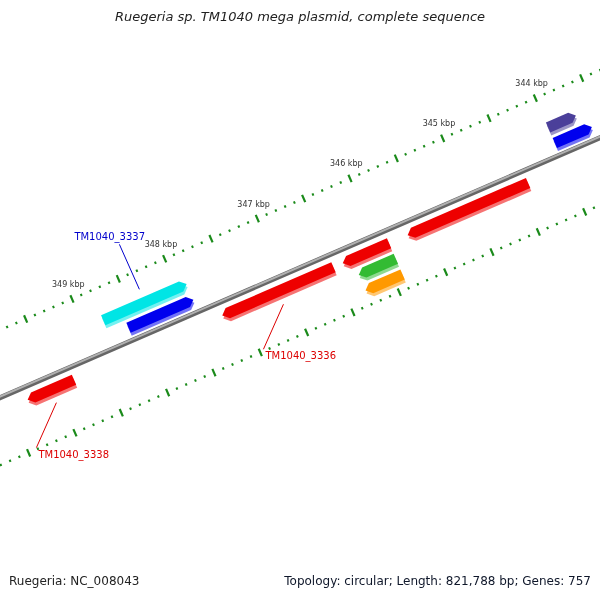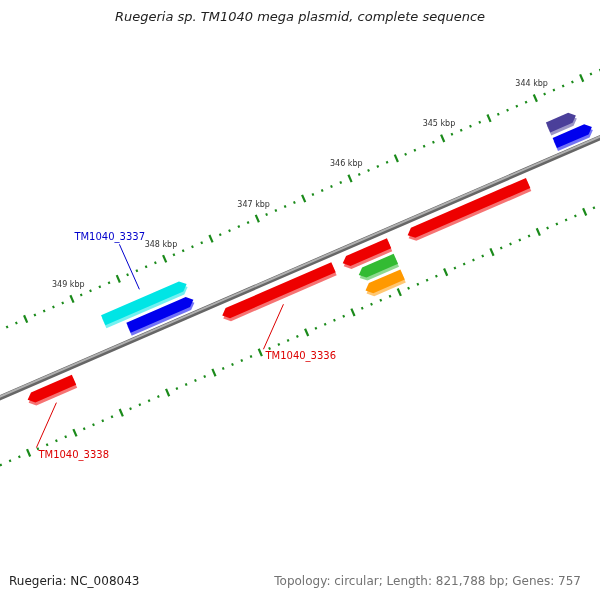--- a/index.html
+++ b/index.html
@@ -1,19 +1,19 @@
 <!DOCTYPE html>
 <html><head>
 <meta charset="utf-8">
 <style>
   html, body { margin:0; padding:0; background:#ffffff; }
   body { width:600px; height:600px; position:relative; overflow:hidden; font-family:"DejaVu Sans", sans-serif; }
   #title { position:absolute; top:9px; left:0; width:600px; text-align:center; font-size:13px; font-style:italic; color:#222; }
   #footer-left { position:absolute; top:574px; left:9px; font-size:12px; color:#222; }
-  #footer-right { position:absolute; top:574px; right:19px; font-size:12px; color:#737373; }
+  #footer-right { position:absolute; top:574px; right:9px; font-size:12px; color:#0f172a; }
   svg { position:absolute; top:0; left:0; }
   .kbp { font-size:8px; fill:#333; font-family:"DejaVu Sans", sans-serif; }
   .glabel { font-size:10px; font-family:"DejaVu Sans", sans-serif; }
 </style>
 </head>
 <body>
 
 <div id="title">Ruegeria sp. TM1040 mega plasmid, complete sequence</div>
 <svg id="map" width="600" height="600" viewBox="0 0 600 600">
     <line x1="-737.4236541882326" y1="717.2169168149009" x2="838.0193544689071" y2="34.52494639680697" stroke="#666" stroke-width="5"></line>

